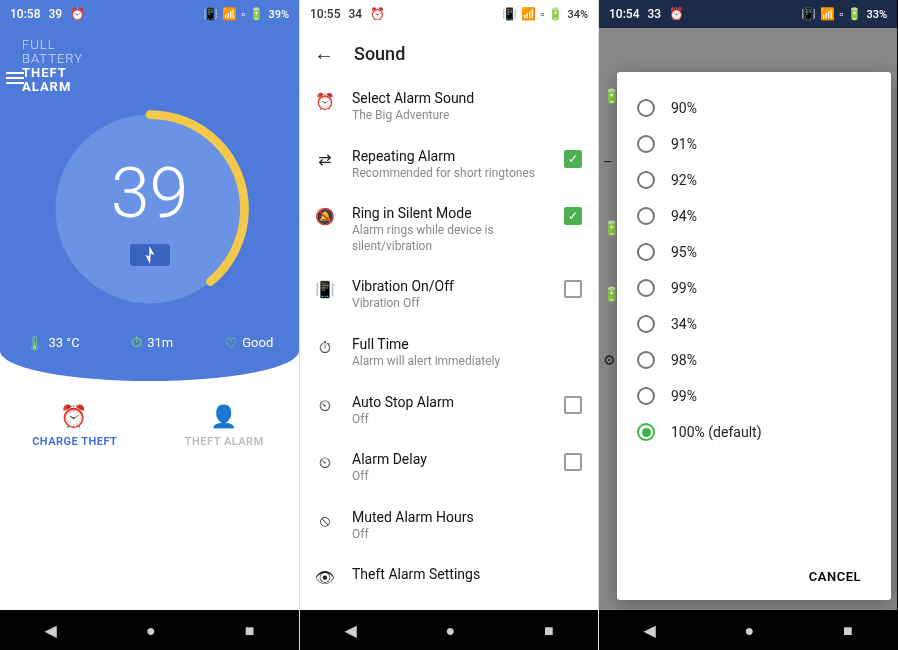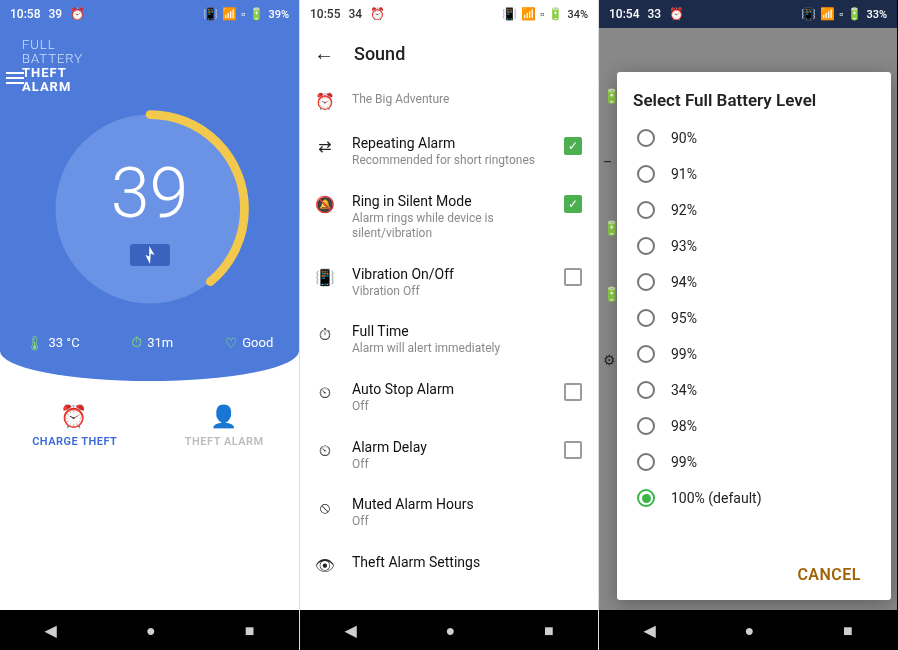--- a/index.html
+++ b/index.html
@@ -153,21 +153,21 @@
     display:flex; align-items:center; justify-content:center;
   }
   .radio.sel{ border-color:#3bb54a; }
   .radio.sel::after{
     content:''; width:9px; height:9px; background:#3bb54a; border-radius:50%;
   }
   .dlg-actions{
     display:flex; justify-content:flex-end; padding:6px 6px 2px 0;
   }
   .dlg-btn{
-    color:#a16207; font-weight:600; font-size:16px; letter-spacing:0.5px;
+    color:#000000; font-weight:600; font-size:13px; letter-spacing:0.5px;
     cursor:pointer; padding:6px 8px;
   }
 </style>
 </head>
 <body>
 
 <div class="panel">
   <div class="statusbar sb-blue">
     <div class="sb-left">
       <span>10:58</span>
@@ -265,20 +265,21 @@
 
   <div class="appbar">
     <span class="back-arrow">←</span>
     <span>Sound</span>
   </div>
 
   <div class="settings-list" id="settings-list">
       <div class="srow">
     <div class="sicon">⏰</div>
     <div class="stext">
+      <div class="stitle">Select Alarm Sound</div>
       <div class="ssub">The Big Adventure</div>
     </div>
     </div>
       <div class="srow">
     <div class="sicon">⇄</div>
     <div class="stext">
       <div class="stitle">Repeating Alarm</div>
       <div class="ssub">Recommended for short ringtones</div>
     </div>
     <div class="chk on">✓</div>
@@ -368,37 +369,32 @@
   <div class="p3-back">
     <div class="p3-side-icons">
       <span>🔋</span>
       <span>–</span>
       <span>🔋</span>
       <span>🔋</span>
       <span>⚙</span>
     </div>
 
     <div class="dialog">
-      <div class="dlg-title">Select Full Battery Level</div>
       <div class="dlg-list" id="dlg-list">
           <div class="dlg-row">
     <div class="radio "></div>
     <span>90%</span>
           </div>
           <div class="dlg-row">
     <div class="radio "></div>
     <span>91%</span>
           </div>
           <div class="dlg-row">
     <div class="radio "></div>
     <span>92%</span>
-          </div>
-          <div class="dlg-row">
-    <div class="radio "></div>
-    <span>93%</span>
           </div>
           <div class="dlg-row">
     <div class="radio "></div>
     <span>94%</span>
           </div>
           <div class="dlg-row">
     <div class="radio "></div>
     <span>95%</span>
           </div>
           <div class="dlg-row">

